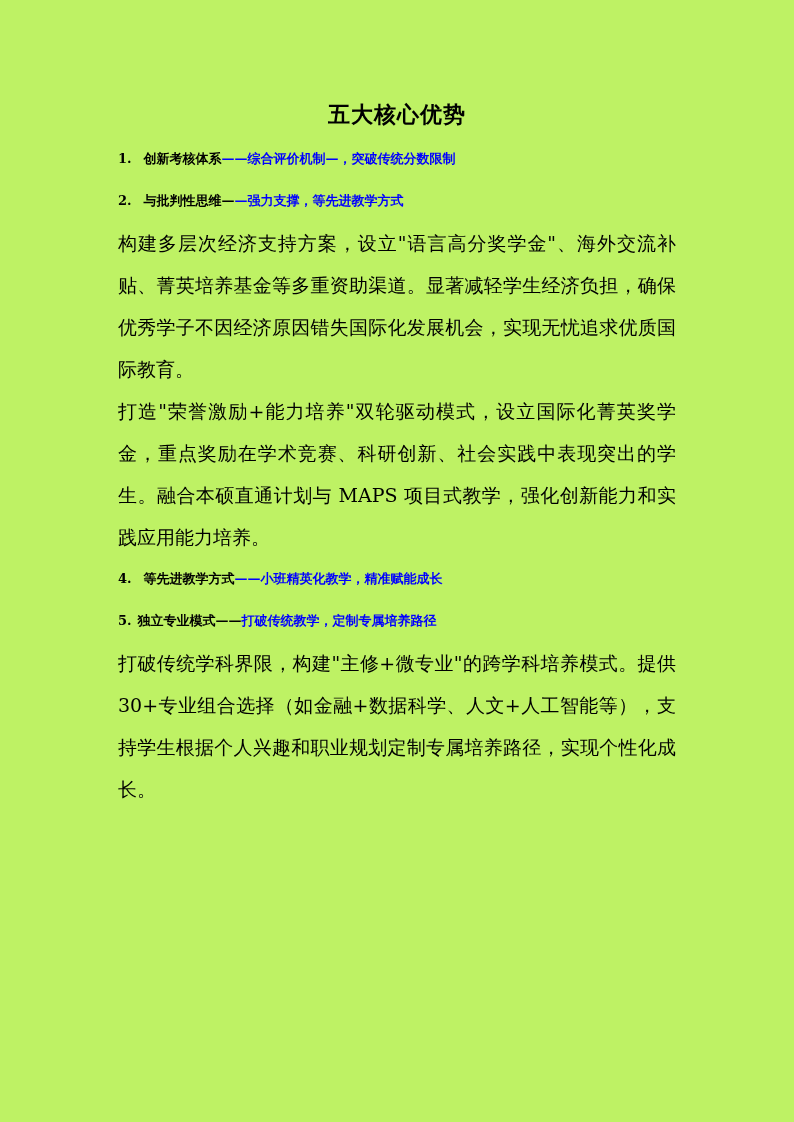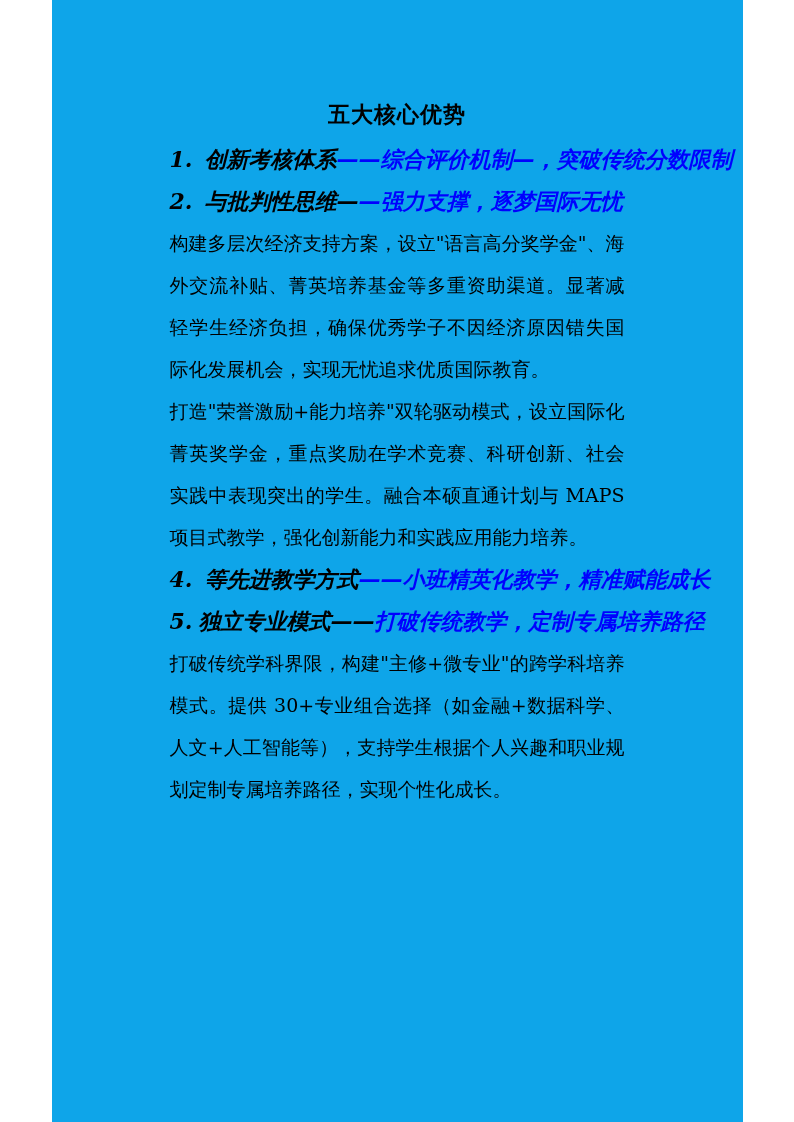--- a/index.html
+++ b/index.html
@@ -2,45 +2,44 @@
 <html style="--accent: #0000ff;"><head>
 <meta charset="utf-8">
 <style>
   html, body {
     margin: 0;
     padding: 0;
     background: #ffffff;
   }
   .page {
     position: relative;
-    width: 691px;
+    width: 794px;
     height: 1122px;
     margin: 0 auto;
-    background: #0ea5e9;
+    background: #bef264;
     box-sizing: border-box;
     padding: 90px 118px 0 118px;
     font-family: "DejaVu Serif", "Liberation Serif", serif;
     color: #000000;
     overflow: hidden;
   }
   .doc-title {
     margin: 0;
     font-size: 22px;
     font-weight: bold;
     text-align: center;
     line-height: 48px;
     letter-spacing: 1px;
   }
   .section-heading {
     margin: 0;
-    font-size: 22px;
+    font-size: 13px;
     font-weight: bold;
     line-height: 42px;
     white-space: nowrap;
-    font-style: italic;
   }
   .section-heading .num {
     margin-right: 12px;
   }
   .section:nth-of-type(5) .section-heading .num {
     margin-right: 6px;
   }
   .h-blue {
     color: var(--accent, #0000ff);
   }
@@ -60,21 +59,21 @@
   <h1 class="doc-title">五大核心优势</h1>
 
   <div class="section">
     <h2 class="section-heading">
       <span class="num">1.</span><span class="h-black">创新考核体系</span><span class="h-blue">——综合评价机制—，突破传统分数限制</span>
     </h2>
   </div>
 
   <div class="section">
     <h2 class="section-heading">
-      <span class="num">2.</span><span class="h-black">与批判性思维—</span><span class="h-blue">—强力支撑，逐梦国际无忧</span>
+      <span class="num">2.</span><span class="h-black">与批判性思维—</span><span class="h-blue">—强力支撑，等先进教学方式</span>
     </h2>
     <p class="section-body">构建多层次经济支持方案，设立"语言高分奖学金"、海外交流补贴、菁英培养基金等多重资助渠道。显著减轻学生经济负担，确保优秀学子不因经济原因错失国际化发展机会，实现无忧追求优质国际教育。</p>
   </div>
 
   <div class="section">
     <p class="section-body">打造"荣誉激励+能力培养"双轮驱动模式，设立国际化菁英奖学金，重点奖励在学术竞赛、科研创新、社会实践中表现突出的学生。融合本硕直通计划与 MAPS 项目式教学，强化创新能力和实践应用能力培养。</p>
   </div>
 
   <div class="section">
     <h2 class="section-heading">

